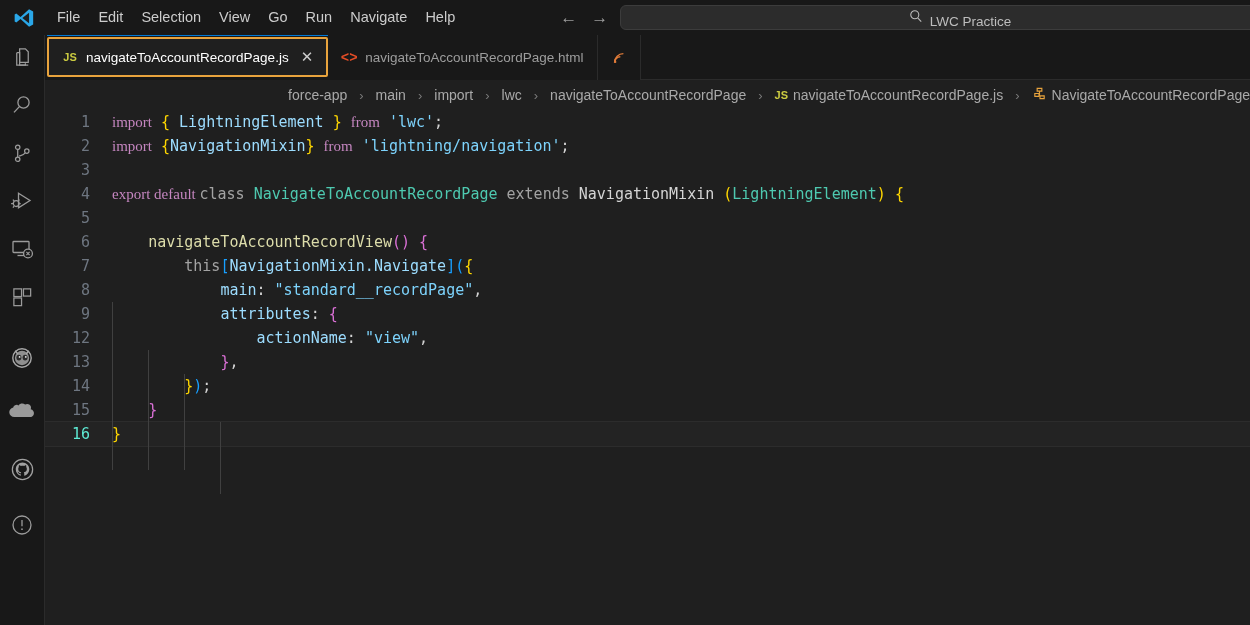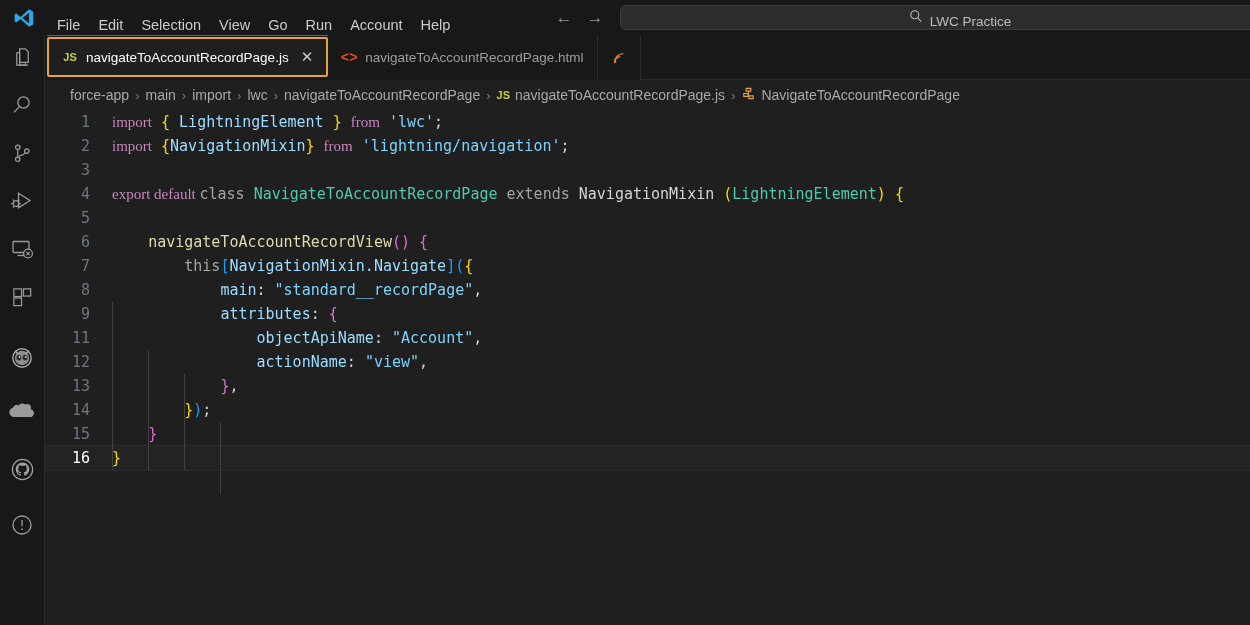--- a/index.html
+++ b/index.html
@@ -11,21 +11,21 @@
   }
   body { position: relative; }
 
   
   .titlebar {
     position: absolute; top: 0; left: 0; width: 1250px; height: 35px;
     background: #181818;
     display: flex; align-items: center;
   }
   .vscode-logo { width: 48px; height: 35px; display: flex; align-items: center; justify-content: center; }
-  .menu-items { display: flex; align-items: flex-end; height: 35px; }
+  .menu-items { display: flex; align-items: center; height: 35px; }
   .menu-item {
     color: #cccccc; font-size: 14.5px; padding: 3px 9px; line-height: 1;
     white-space: nowrap;
   }
   .nav-arrows { display: flex; align-items: center; gap: 14px; margin-left: 96px; }
   .nav-arrow { color: #9d9d9d; font-size: 17px; line-height: 1; }
   .search-container {
     position: absolute; left: 620px; top: 5px; width: 700px; height: 25px;
     background: #2c2c2c; border: 1px solid #3c3c3c; border-radius: 6px;
     display: flex; align-items: center; justify-content: center;
@@ -67,22 +67,22 @@
   .tab-close { color: #cccccc; font-size: 15px; margin-left: 4px; }
   .tabbar-filler { flex: 1; border-bottom: 1px solid #2b2b2b; }
   .tab-icon { display: flex; align-items: center; justify-content: center; width: 16px; }
   .icon-js { color: #cbcb41; font-size: 11px; font-weight: bold; font-family: "Liberation Sans", sans-serif; }
   .icon-html { color: #e44d26; font-size: 14px; font-weight: bold; font-family: "Liberation Mono", monospace; }
 
   
   .breadcrumb {
     position: absolute; left: 45px; top: 80px; width: 1205px; height: 30px;
     background: #1f1f1f; display: flex; align-items: center;
-    padding-left: 25px; gap: 5px;
-    font-size: 14px; color: #a9a9a9; white-space: nowrap;
+    padding-left: 25px; gap: 11px;
+    font-size: 14px; color: #a9a9a9; white-space: nowrap; justify-content: flex-end;
   }
   .bc-sep { color: #7a7a7a; font-size: 13px; padding: 0 1px; }
   .bc-item { display: flex; align-items: center; gap: 5px; }
 
   
   .editor {
     position: absolute; left: 45px; top: 110px; width: 1205px; height: 515px;
     background: #1f1f1f; overflow: hidden;
   }
   .code-area {
@@ -90,21 +90,21 @@
     font-size: 15px; line-height: 24px;
   }
   .line {
     display: flex; height: 24px; align-items: center; position: relative;
   }
   .line.active-line { background: #232323; outline: 1px solid #2c2c2c; }
   .lineno {
     width: 67px; text-align: right; padding-right: 22px;
     color: #6e7681; font-size: 15px; flex: none;
   }
-  .line.active-line .lineno { color: #ffffff; }
+  .line.active-line .lineno { color: #5eead4; }
   .linecode { white-space: pre; position: relative; }
 
   
   .guides { position: absolute; left: 67px; top: 0; height: 100%; pointer-events: none; }
   .guide { position: absolute; width: 1px; background: #404040; }
 
   
   .t-kw      { color: #c586c0; font-family: Liberation Serif, serif; }   
   .t-ctrl    { color: #a3a3a3; }   
   .t-cls     { color: #4ec9b0; }   
@@ -127,21 +127,21 @@
     </svg>
   </div>
 
   <div class="menu-items">
     <div class="menu-item">File</div>
     <div class="menu-item">Edit</div>
     <div class="menu-item">Selection</div>
     <div class="menu-item">View</div>
     <div class="menu-item">Go</div>
     <div class="menu-item">Run</div>
-    <div class="menu-item">Account</div>
+    <div class="menu-item">Navigate</div>
     <div class="menu-item">Help</div>
   </div>
 
   <div class="nav-arrows">
     <span class="nav-arrow">←</span>
     <span class="nav-arrow">→</span>
   </div>
 
   <div class="search-container">
     <div class="search-inner">
@@ -373,24 +373,20 @@
       <span class="lineno">8</span>
       <span class="linecode"><span class="t-plain">            </span><span class="t-var">main</span><span class="t-plain">: </span><span class="t-str">"standard__recordPage"</span><span class="t-plain">,</span></span>
     </div>
 
     <div class="line">
       <span class="lineno">9</span>
       <span class="linecode"><span class="t-plain">            </span><span class="t-var">attributes</span><span class="t-plain">: </span><span class="t-b2">{</span></span>
     </div>
 
 
-    <div class="line">
-      <span class="lineno">11</span>
-      <span class="linecode"><span class="t-plain">                </span><span class="t-var">objectApiName</span><span class="t-plain">: </span><span class="t-str">"Account"</span><span class="t-plain">,</span></span>
-    </div>
 
     <div class="line">
       <span class="lineno">12</span>
       <span class="linecode"><span class="t-plain">                </span><span class="t-var">actionName</span><span class="t-plain">: </span><span class="t-str">"view"</span><span class="t-plain">,</span></span>
     </div>
 
     <div class="line">
       <span class="lineno">13</span>
       <span class="linecode"><span class="t-plain">            </span><span class="t-b2">}</span><span class="t-plain">,</span></span>
     </div>

